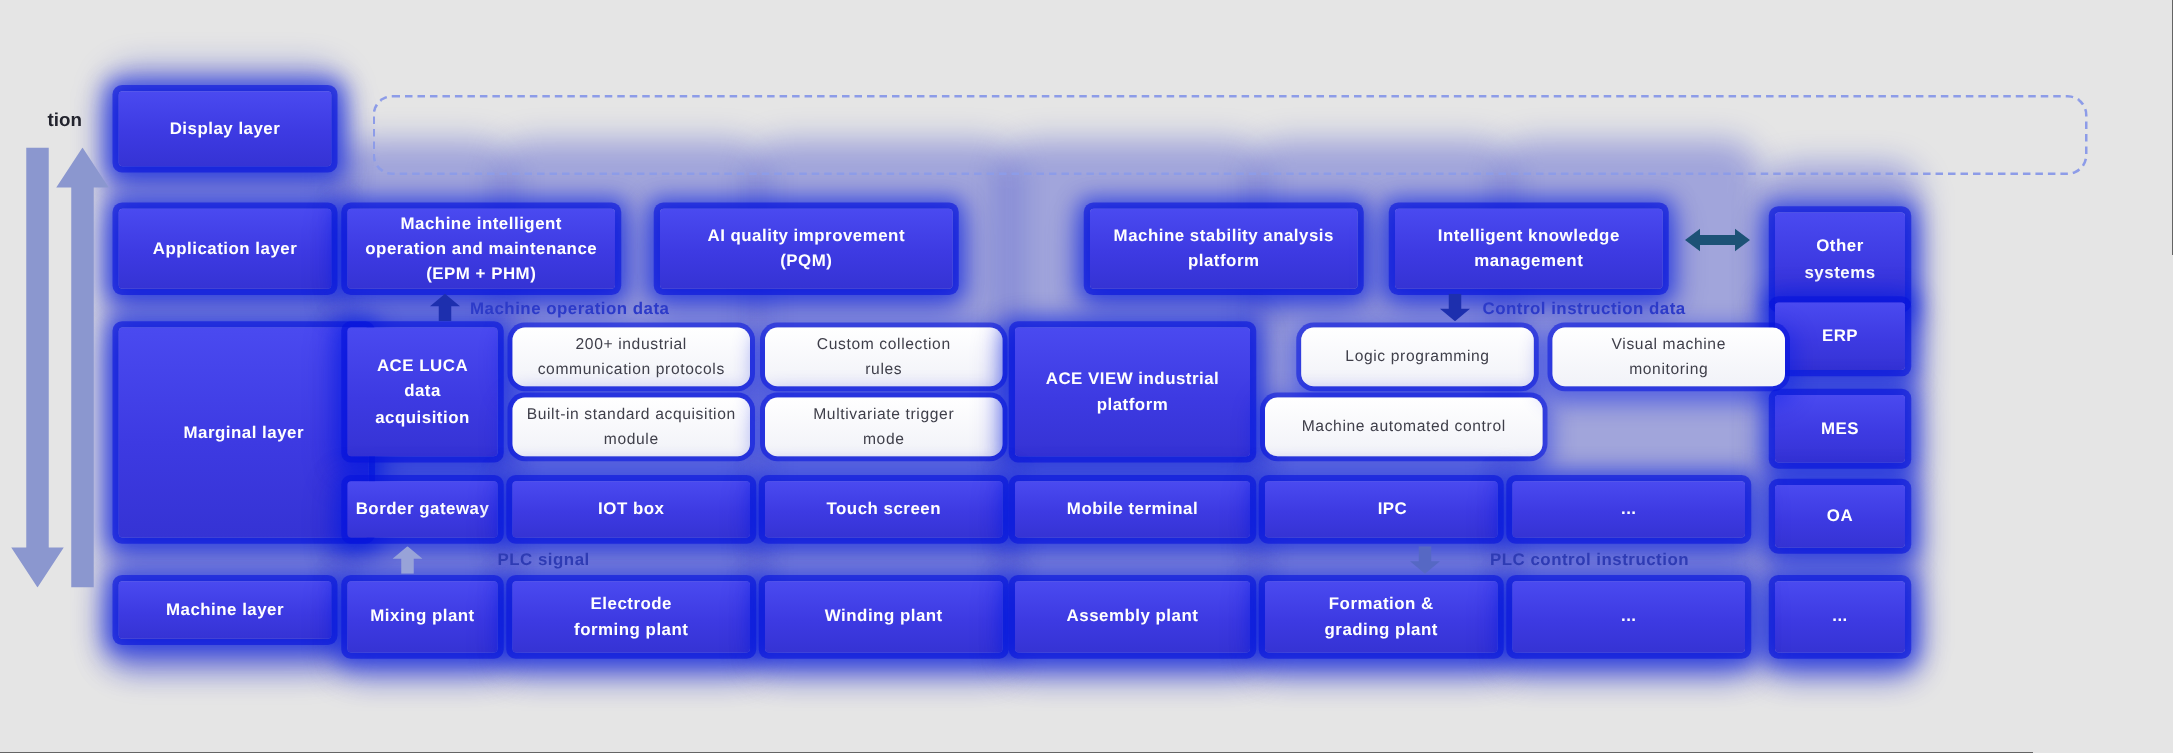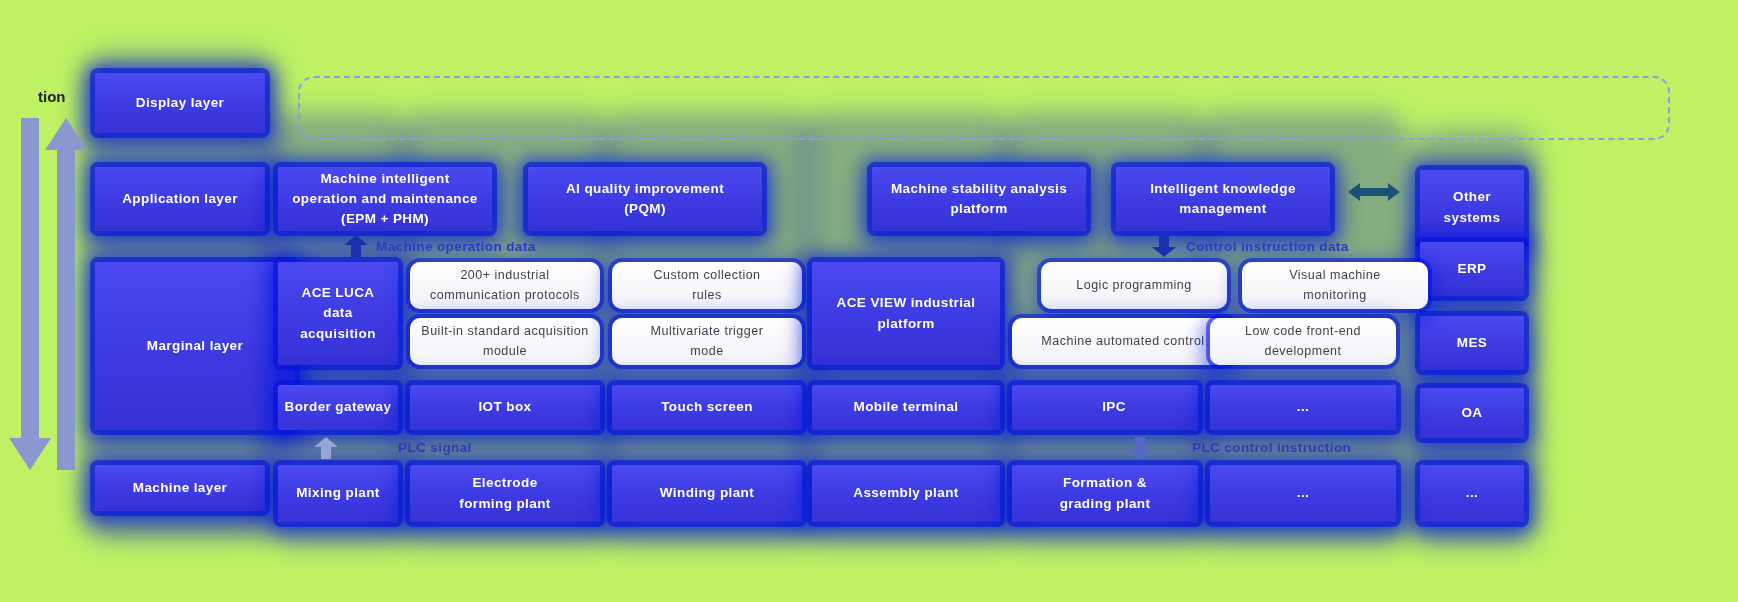--- a/index.html
+++ b/index.html
@@ -1,16 +1,16 @@
 <!DOCTYPE html>
 <html><head>
 <meta charset="utf-8">
 <style>
   html,body{margin:0;padding:0;background:#000;}
-  .stage{position:relative;width:1738px;height:602px;background:#bef264;overflow:hidden;
+  .stage{position:relative;width:1738px;height:602px;background:#e5e5e5;overflow:hidden;
          font-family:"Liberation Sans",sans-serif;}
   .glow{position:absolute;background:rgba(3,18,195,.30);border-radius:28px;filter:blur(12px);z-index:0;}
   .box{position:absolute;display:flex;align-items:center;justify-content:center;text-align:center;
        box-sizing:border-box;z-index:2;}
   .blue{background:linear-gradient(180deg,#4a4af0 0%,#3d3ae2 55%,#3533d4 100%);color:#fff;
         font-weight:bold;font-size:13.5px;letter-spacing:.4px;line-height:1.5;border-radius:3px;
         padding:4px 8px;
         box-shadow:0 0 0 5px rgba(6,18,220,.60),0 0 16px 9px rgba(0,25,230,.50),0 10px 26px 8px rgba(0,20,210,.45);}
   .white{background:linear-gradient(180deg,#ffffff 0%,#f1f2f8 100%);color:#3f3f4a;
          font-size:12.5px;letter-spacing:.5px;line-height:1.55;border-radius:10px;padding:2px 8px;
@@ -79,21 +79,20 @@
 
   <div class="box blue" style="left:278px;top:262px;width:120px;height:103px;">ACE LUCA data acquisition</div>
   <div class="box white" style="left:410px;top:262px;width:190px;height:47px;">200+ industrial communication protocols</div>
   <div class="box white" style="left:410px;top:318px;width:190px;height:47px;">Built-in standard acquisition module</div>
   <div class="box white" style="left:612px;top:262px;width:190px;height:47px;padding:2px 28px;">Custom collection rules</div>
   <div class="box white" style="left:612px;top:318px;width:190px;height:47px;padding:2px 28px;">Multivariate trigger mode</div>
   <div class="box blue" style="left:812px;top:262px;width:188px;height:103px;padding:4px 14px;">ACE VIEW industrial platform</div>
   <div class="box white" style="left:1012px;top:262px;width:186px;height:47px;margin-left:29px;">Logic programming</div>
   <div class="box white" style="left:1012px;top:318px;width:222px;height:47px;padding:2px 24px;">Machine automated control</div>
   <div class="box white" style="left:1210px;top:262px;width:186px;height:47px;padding:2px 24px;margin-left:32px;">Visual machine monitoring</div>
-  <div class="box white" style="left:1210px;top:318px;width:186px;height:47px;">Low code front-end development</div>
 
   <div class="box blue" style="left:278px;top:385px;width:120px;height:45px;padding:4px 2px;">
        <span class="nowrap">Border gateway</span>
     </div>
   <div class="box blue" style="left:410px;top:385px;width:190px;height:45px;">IOT box</div>
   <div class="box blue" style="left:612px;top:385px;width:190px;height:45px;">Touch screen</div>
   <div class="box blue" style="left:812px;top:385px;width:188px;height:45px;">Mobile terminal</div>
   <div class="box blue" style="left:1012px;top:385px;width:186px;height:45px;padding-left:26px;">IPC</div>
   <div class="box blue" style="left:1210px;top:385px;width:186px;height:45px;">...</div>
 

